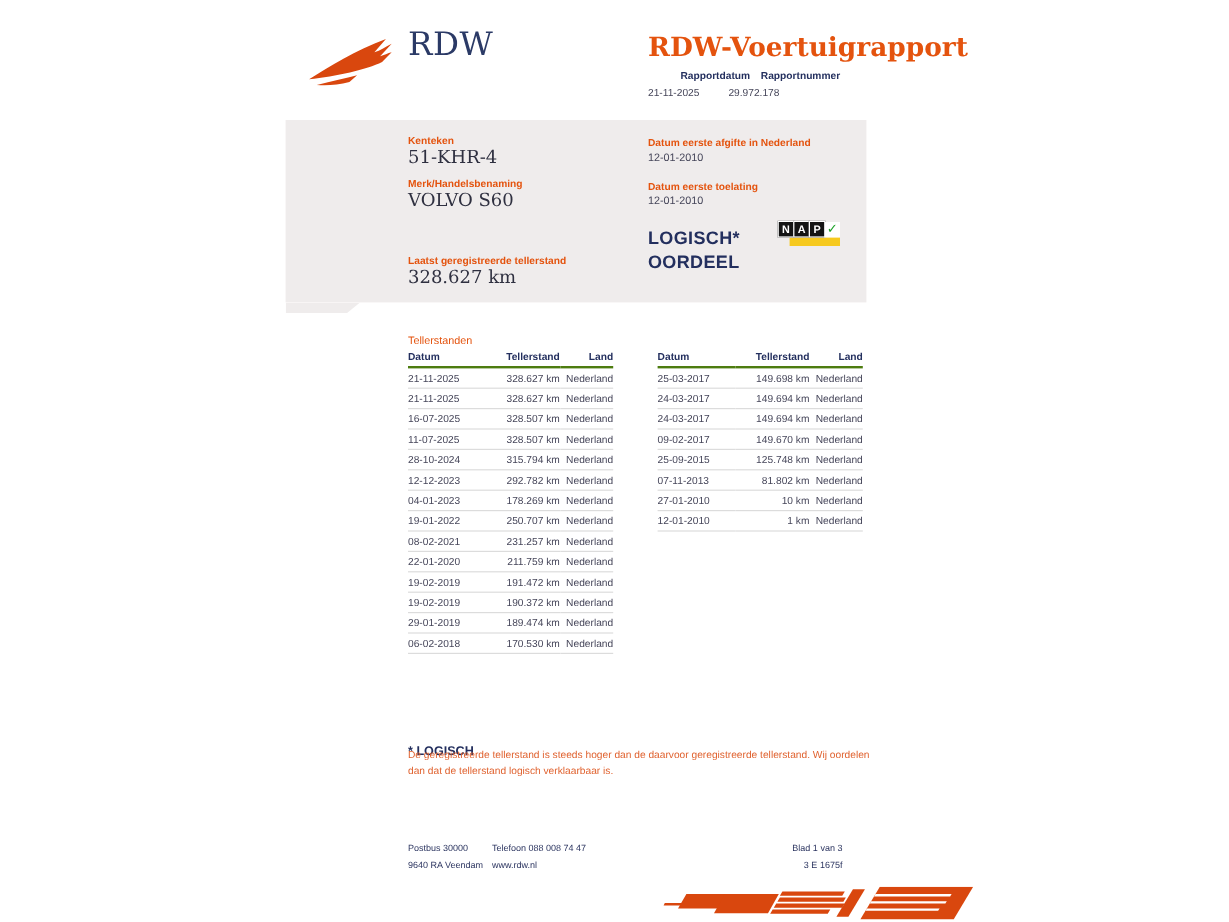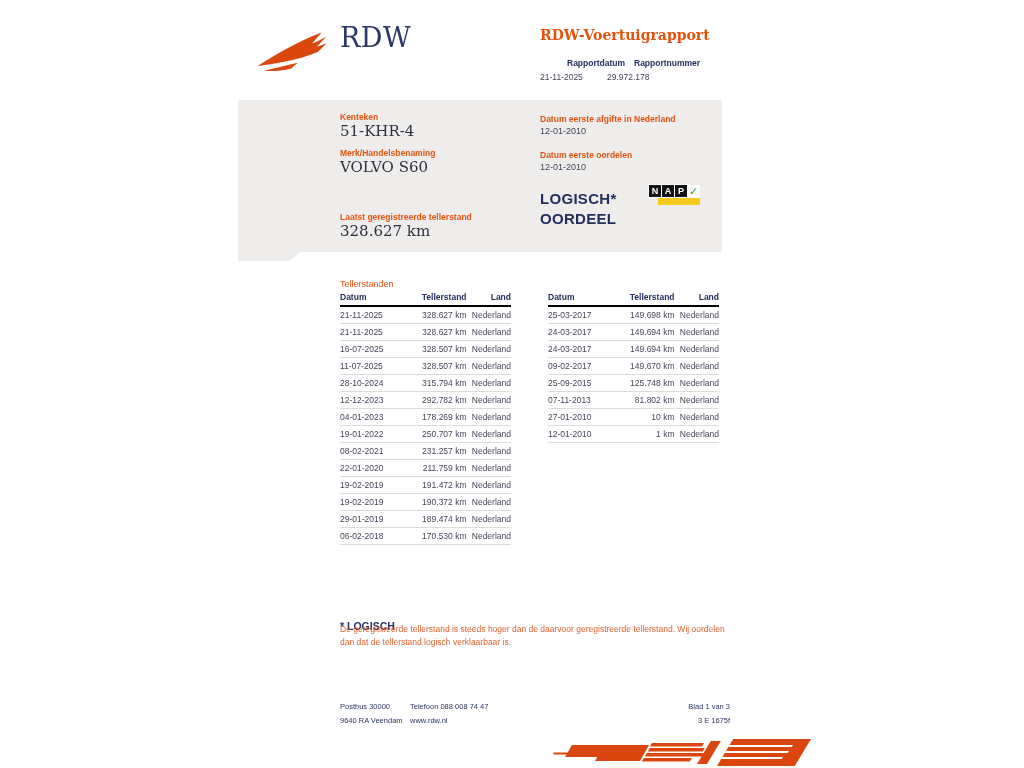--- a/index.html
+++ b/index.html
@@ -2,21 +2,21 @@
 <html><head>
 <meta charset="utf-8">
 <style>
   html,body{margin:0;padding:0;background:#ffffff;}
   .page{position:relative;width:1024px;height:768px;background:#fff;overflow:hidden;
         font-family:"Liberation Sans","DejaVu Sans",sans-serif;color:#33343f;}
   .abs{position:absolute;}
 
   
   .logotype{font-family:"DejaVu Serif",serif;font-size:27px;color:#2b3a66;letter-spacing:.5px;}
-  .doc-title{font-family:"DejaVu Serif",serif;font-size:14px;font-weight:bold;color:#e4530e;}
+  .doc-title{font-family:"DejaVu Serif",serif;font-size:22px;font-weight:bold;color:#e4530e;}
   .meta-label{font-size:8.5px;font-weight:bold;color:#232f5e;padding-left:27px;}
   .meta-value{font-size:8.5px;color:#46465a;margin-top:3px;}
 
   
   .panel{left:238px;top:100px;width:484px;height:152px;background:#efecec;}
   .panel-tab{left:238px;top:252px;width:62px;height:9px;background:#efecec;
              clip-path:polygon(0 0,100% 0,calc(100% - 11px) 100%,0 100%);}
   .field-label{font-size:8.5px;font-weight:bold;color:#e4530e;}
   .field-value-serif{font-family:"DejaVu Serif",serif;font-size:15px;color:#2f3040;}
   .field-value-sans{font-size:9px;color:#46465a;}
@@ -27,21 +27,21 @@
   .nap-yellow{position:absolute;left:10px;top:8px;width:42px;height:13px;background:#f6c91f;}
   .nap-sq{position:absolute;top:0;width:12px;height:12px;background:#141414;color:#fff;
           font-weight:bold;font-size:9px;line-height:12px;text-align:center;border:1px solid #fff;}
   .nap-check{position:absolute;left:39px;top:1px;width:13px;height:13px;background:#fff;
              color:#1ea32a;font-weight:bold;font-size:11px;line-height:13px;text-align:center;}
 
   
   .section-title{font-size:9px;font-weight:normal;color:#e4530e;}
   table.km{border-collapse:collapse;width:171px;font-size:8.5px;color:#46465a;table-layout:fixed;}
   table.km th{font-size:8.5px;font-weight:bold;color:#232f5e;text-align:left;
-              border-bottom:2px solid #000000;padding:2px 0 3px;}
+              border-bottom:2px solid #4d7c0f;padding:2px 0 3px;}
   table.km td{border-bottom:1px solid #dcdcdc;padding:3px 0;}
   table.km th:nth-child(2),table.km td:nth-child(2){text-align:right;}
   table.km th:nth-child(3),table.km td:nth-child(3){text-align:right;}
   table.km col.c1{width:38%;} table.km col.c2{width:36%;} table.km col.c3{width:26%;}
 
   
   .fn-title{font-size:10.5px;font-weight:bold;color:#232f5e;}
   .fn-body{font-size:8.5px;color:#e0622f;width:392px;line-height:13px;margin-top:5px;}
 
   
@@ -71,21 +71,21 @@
 
   <div class="abs field-label" style="left:340px;top:112px;">Kenteken</div>
   <div class="abs field-value-serif" style="left:340px;top:122px;">51-KHR-4</div>
   <div class="abs field-label" style="left:340px;top:148px;">Merk/Handelsbenaming</div>
   <div class="abs field-value-serif" style="left:340px;top:158px;">VOLVO S60</div>
   <div class="abs field-label" style="left:340px;top:212px;">Laatst geregistreerde tellerstand</div>
   <div class="abs field-value-serif" style="left:340px;top:222px;">328.627 km</div>
 
   <div class="abs field-label" style="left:540px;top:114px;">Datum eerste afgifte in Nederland</div>
   <div class="abs field-value-sans" style="left:540px;top:126px;">12-01-2010</div>
-  <div class="abs field-label" style="left:540px;top:150px;">Datum eerste oordelen</div>
+  <div class="abs field-label" style="left:540px;top:150px;">Datum eerste toelating</div>
   <div class="abs field-value-sans" style="left:540px;top:162px;">12-01-2010</div>
 
   <div class="abs oordeel" style="left:540px;top:190px;">LOGISCH*</div>
   <div class="abs oordeel" style="left:540px;top:210px;">OORDEEL</div>
 
   <div class="abs nap">
     <div class="nap-yellow"></div>
     <span class="nap-sq" style="left:0;">N</span>
     <span class="nap-sq" style="left:13px;">A</span>
     <span class="nap-sq" style="left:26px;">P</span>
@@ -242,21 +242,21 @@
   <div class="abs fn-body" style="left:340px;top:618px;">De geregistreerde tellerstand is steeds hoger dan de daarvoor geregistreerde tellerstand. Wij oordelen dan dat de tellerstand logisch verklaarbaar is.</div>
 
   <div class="abs foot" style="left:340px;top:700px;">
     <div>Postbus 30000</div>
     <div>9640 RA Veendam</div>
   </div>
   <div class="abs foot" style="left:410px;top:700px;">
     <div>Telefoon 088 008 74 47</div>
     <div>www.rdw.nl</div>
   </div>
-  <div class="abs foot foot-right" style="left:630px;top:700px;width:100px;text-align:right;">
+  <div class="abs foot foot-right" style="left:602px;top:700px;width:100px;text-align:right;">
     <div>Blad 1 van 3</div>
     <div>3 E 1675f</div>
   </div>
 
   <svg class="abs deco" width="266" height="29" viewBox="0 0 266 29">
     <g fill="#d9470e">
       <polygon points="5,13.5 46,13.5 45,15.5 4,15.5"></polygon>
       <polygon points="23,6 77,6 70,18 16,18"></polygon>
       <polygon points="55,6 100,6 91,22 46,22"></polygon>
       <polygon points="103,4 155,4 152.9,7.5 100.9,7.5"></polygon>

